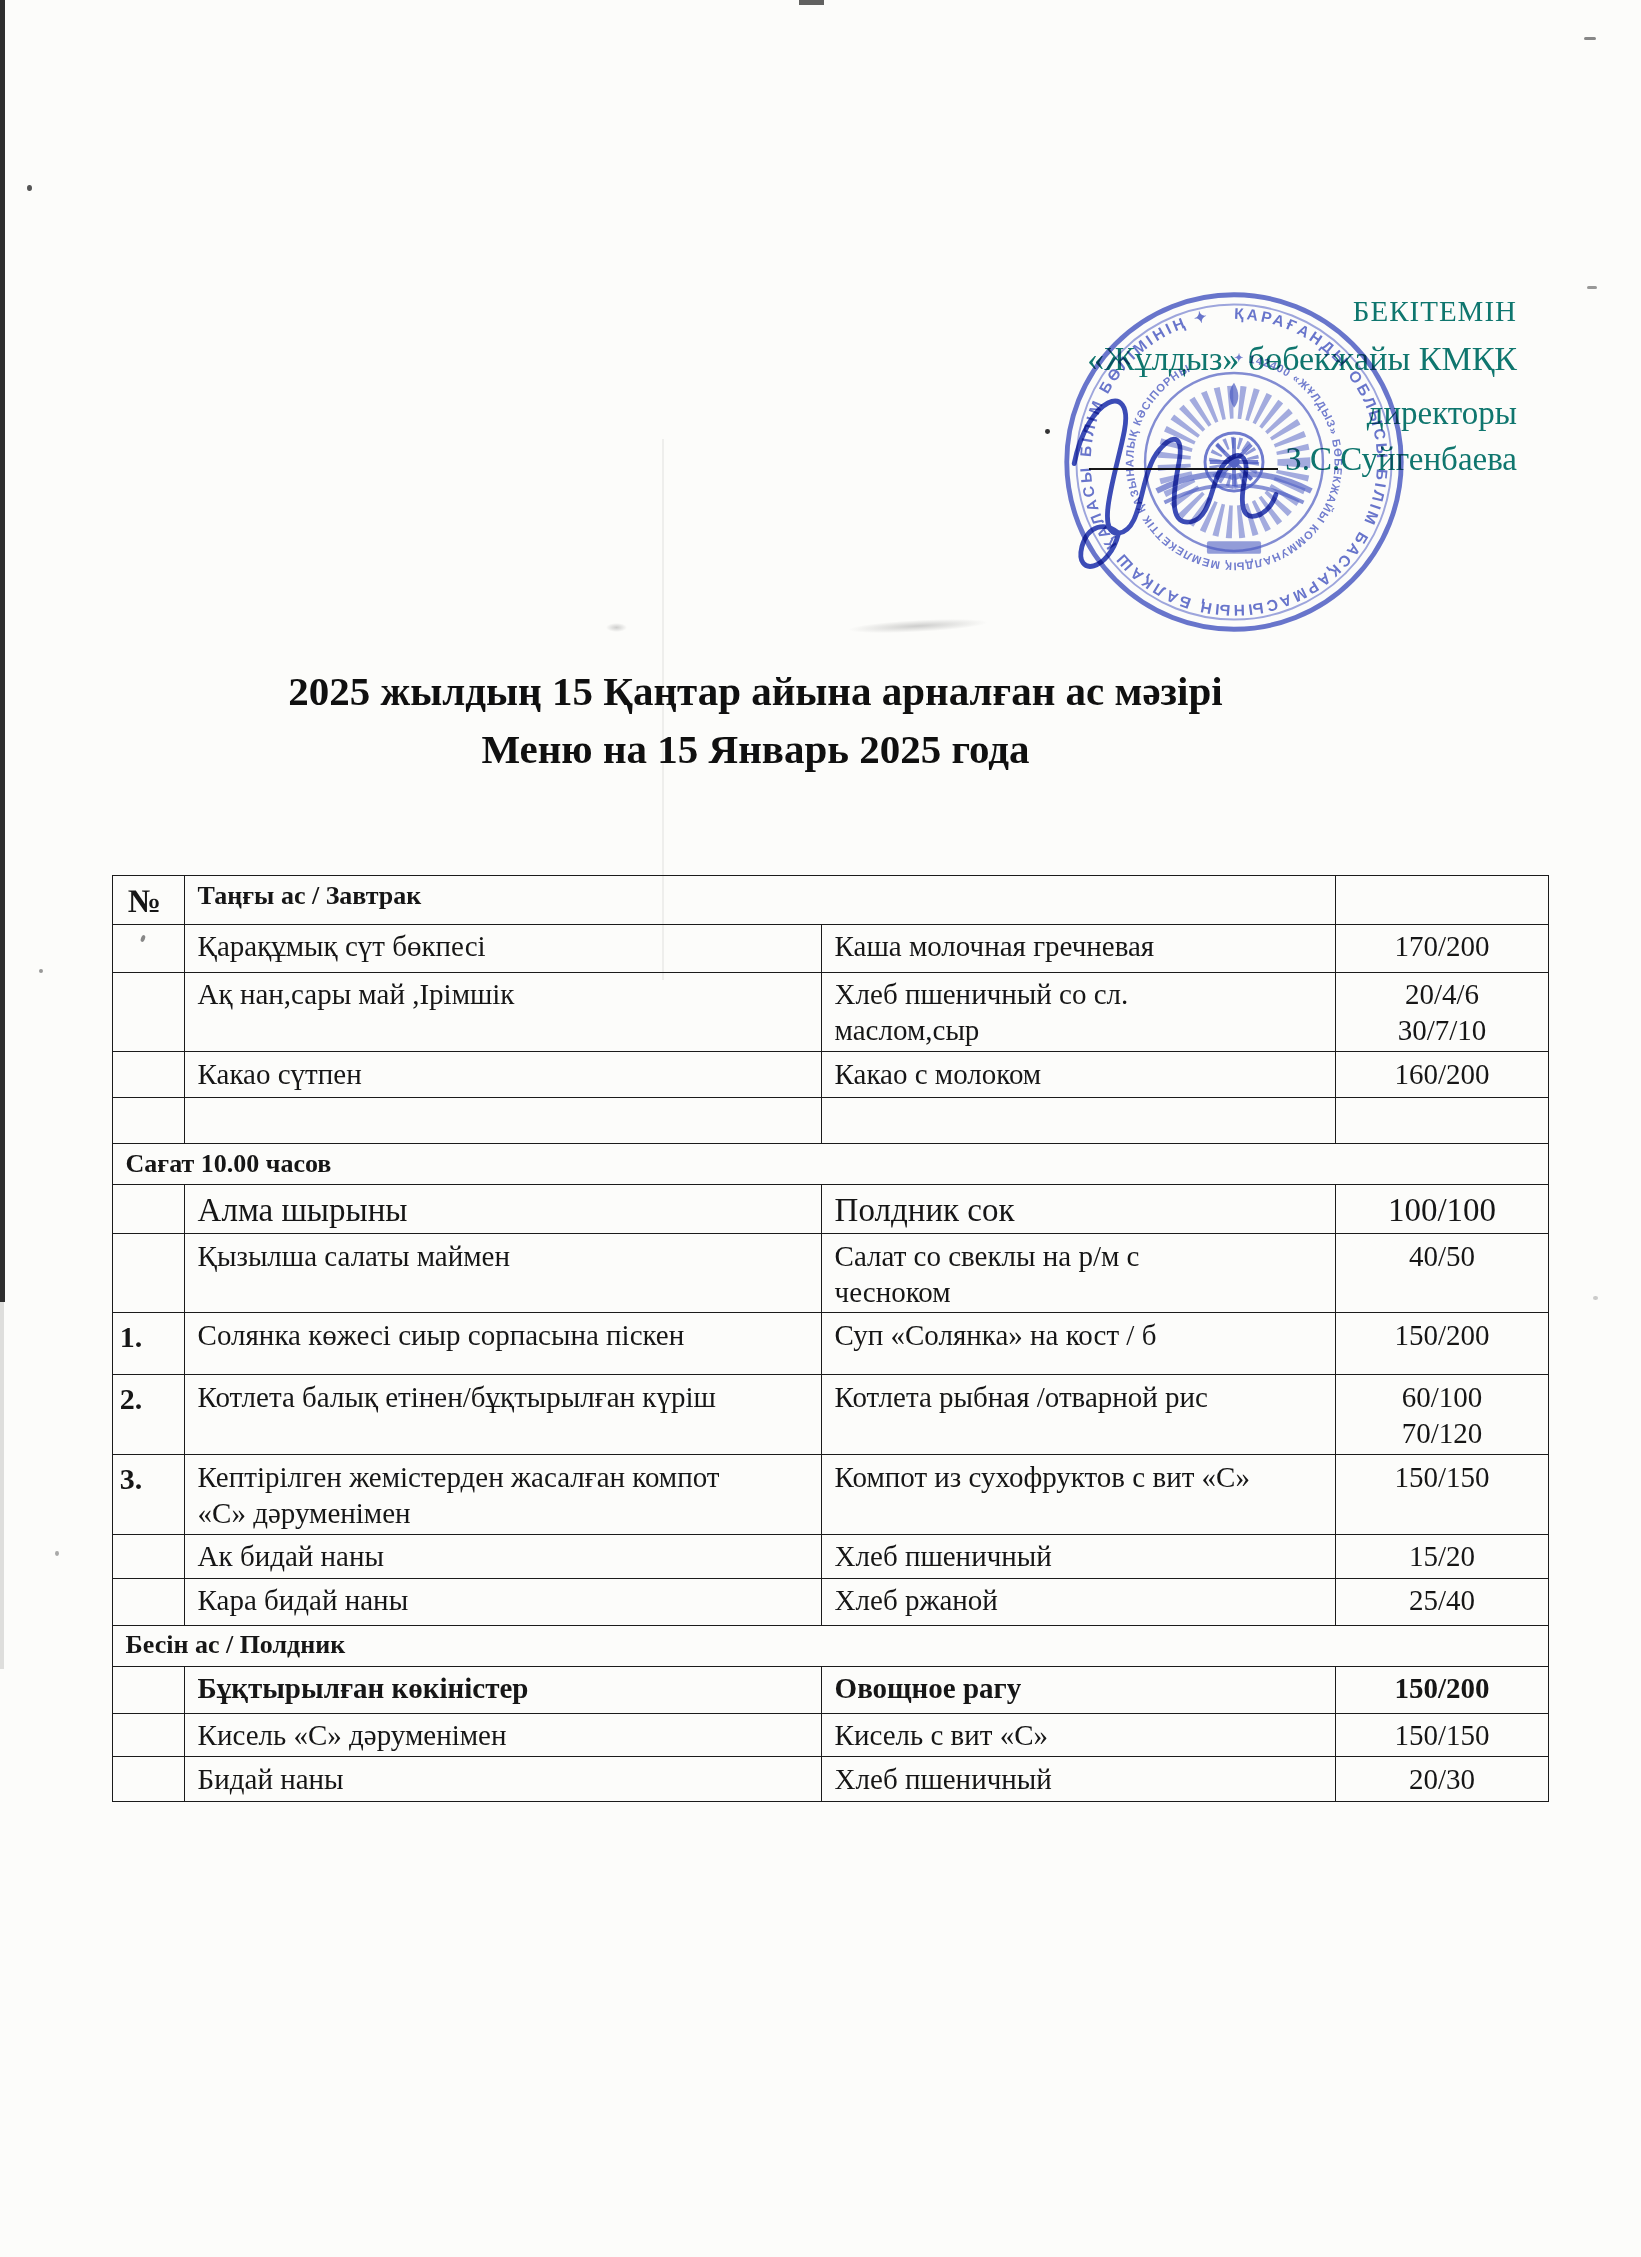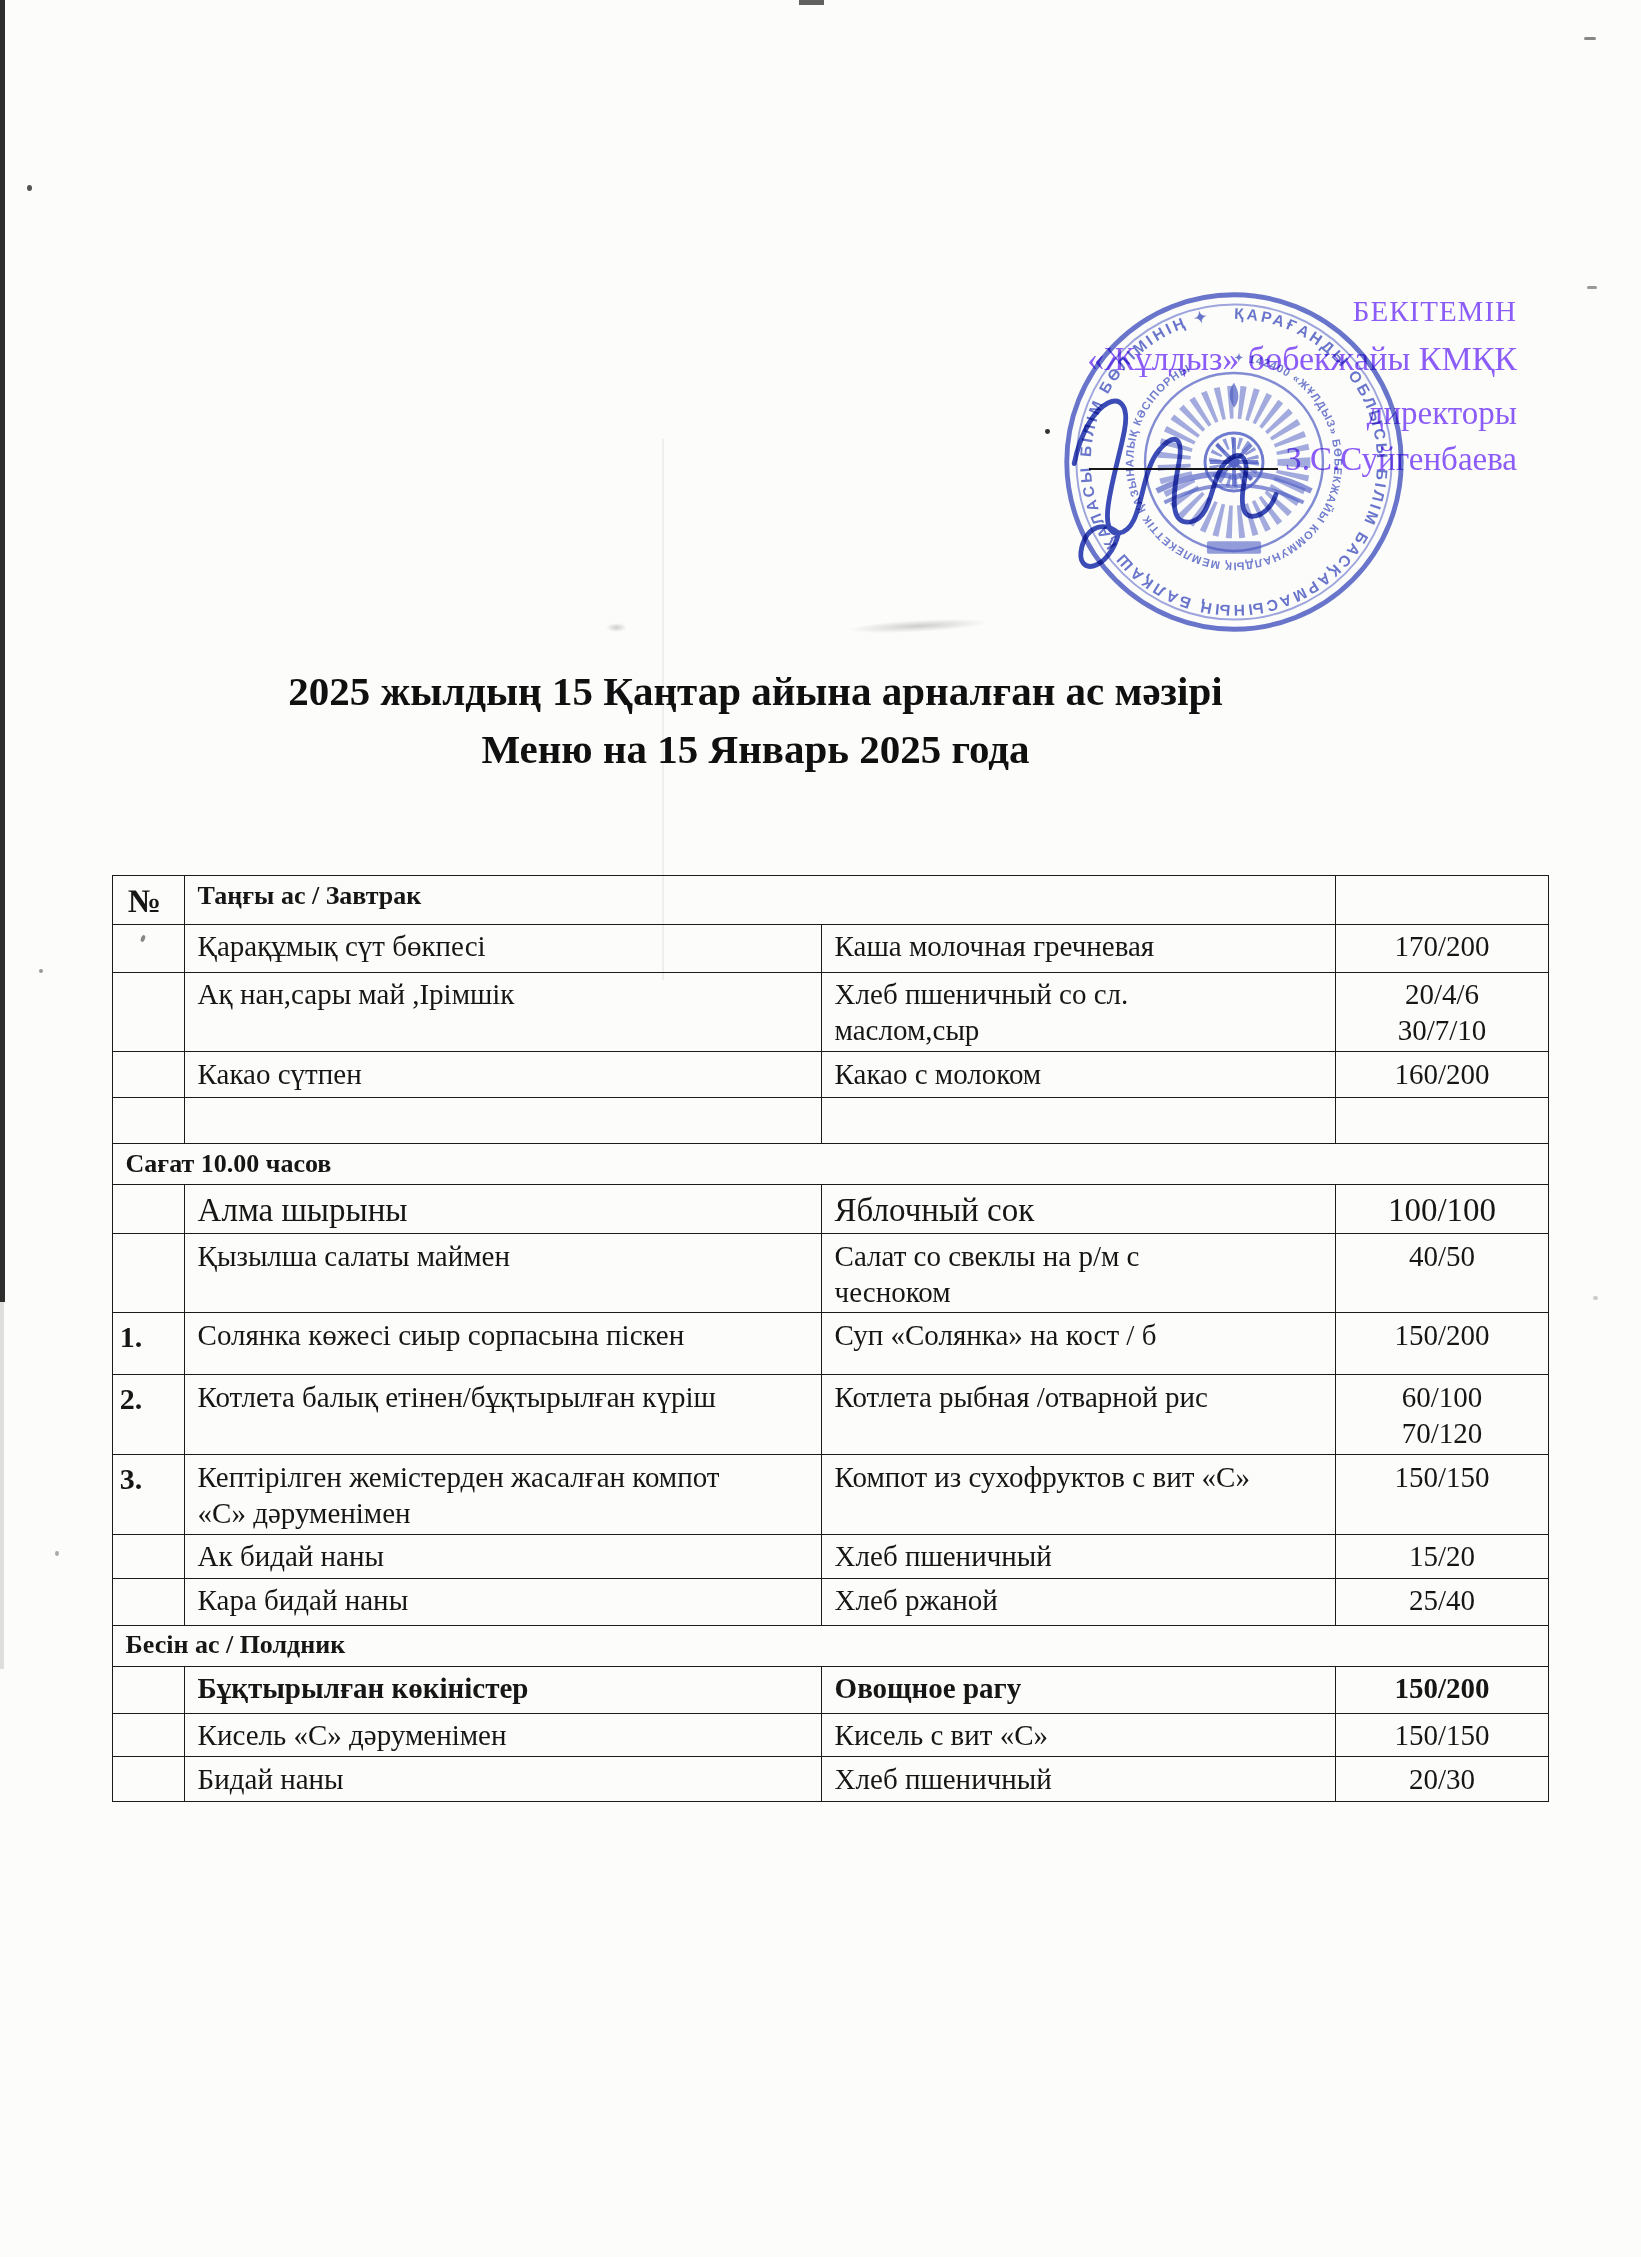--- a/index.html
+++ b/index.html
@@ -16,21 +16,21 @@
   .edge-line-2{position:absolute;left:0;top:1302px;width:3.9px;height:367px;background:rgba(46,46,46,.14);}
   .top-nick{position:absolute;left:799px;top:0;width:25px;height:4.8px;background:#3a3a3a;opacity:.8;}
   .speck{position:absolute;border-radius:50%;background:#555;}
   .smudge-1{position:absolute;left:848px;top:620px;width:140px;height:11.6px;transform:rotate(-3deg);
     background:radial-gradient(closest-side,rgba(110,110,110,.33),rgba(110,110,110,0));}
   .smudge-2{position:absolute;left:606px;top:623px;width:21px;height:8.7px;opacity:.35;
     background:radial-gradient(closest-side,#777,rgba(120,120,120,0));}
   .fold-line{position:absolute;left:662px;top:439px;width:1.9px;height:541px;background:rgba(140,140,140,.12);}
 
   
-  .approval{position:absolute;top:295px;right:124px;text-align:right;color:#8b5cf6;z-index:2;}
+  .approval{position:absolute;top:295px;right:124px;text-align:right;color:#0f766e;z-index:2;}
   .a1{font-size:29px;line-height:33px;margin-bottom:11.6px;letter-spacing:1px;}
   .a2{font-size:34px;line-height:37px;margin-bottom:19.3px;}
   .a3{font-size:33px;line-height:35px;margin-bottom:7.7px;}
   .a4{font-size:33px;line-height:37px;}
   .sigline{display:inline-block;width:189px;height:29px;border-bottom:2.9px solid #181818;margin-right:7.7px;}
 
   
   .stamp{position:absolute;left:1060px;top:288px;width:348px;height:348px;z-index:3;
     mix-blend-mode:multiply;opacity:.92;filter:blur(0.5px);}
   .signature{position:absolute;left:1045px;top:369px;width:319px;height:222px;z-index:4;
@@ -180,21 +180,21 @@
           <td class="kk-cell"></td>
           <td class="ru-cell"></td>
           <td class="portion-cell"></td>
         </tr>
         <tr style="height: 41px;">
           <td colspan="4" class="section-cell full">Сағат 10.00 часов</td>
         </tr>
         <tr class="large" style="height: 46px;">
           <td class="num-cell"></td>
           <td class="kk-cell">Алма шырыны</td>
-          <td class="ru-cell">Яблочный сок</td>
+          <td class="ru-cell">Полдник сок</td>
           <td class="portion-cell">
             <div>100/100</div>
           </td>
         </tr>
         <tr style="height: 75px;">
           <td class="num-cell"></td>
           <td class="kk-cell">Қызылша    салаты маймен</td>
           <td class="ru-cell">Салат  со свеклы на р/м с
 чесноком</td>
           <td class="portion-cell">

